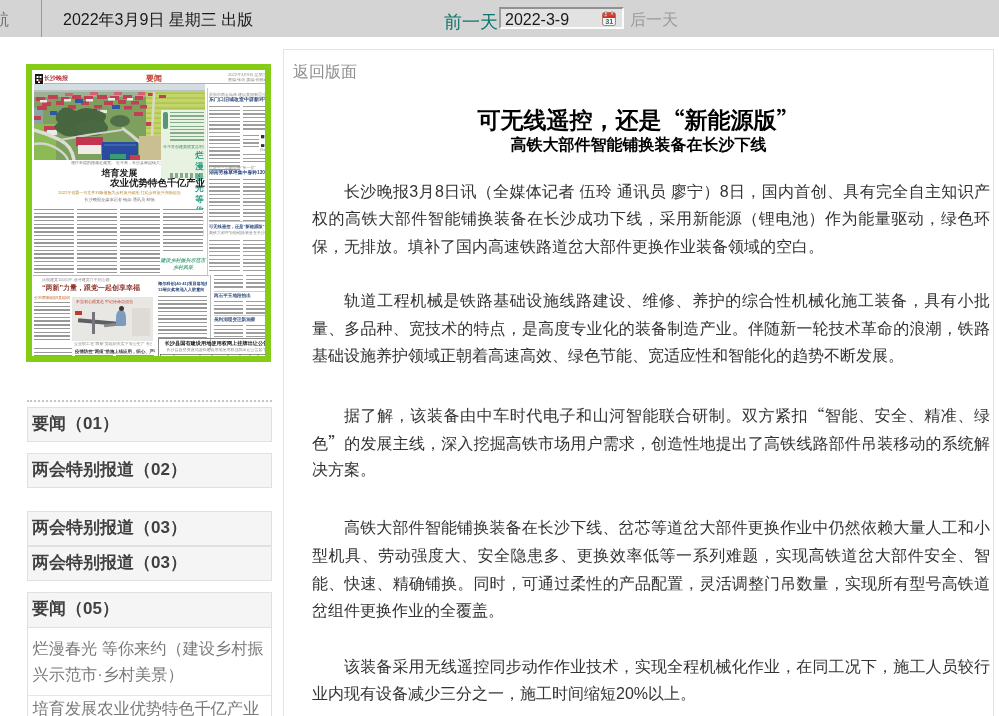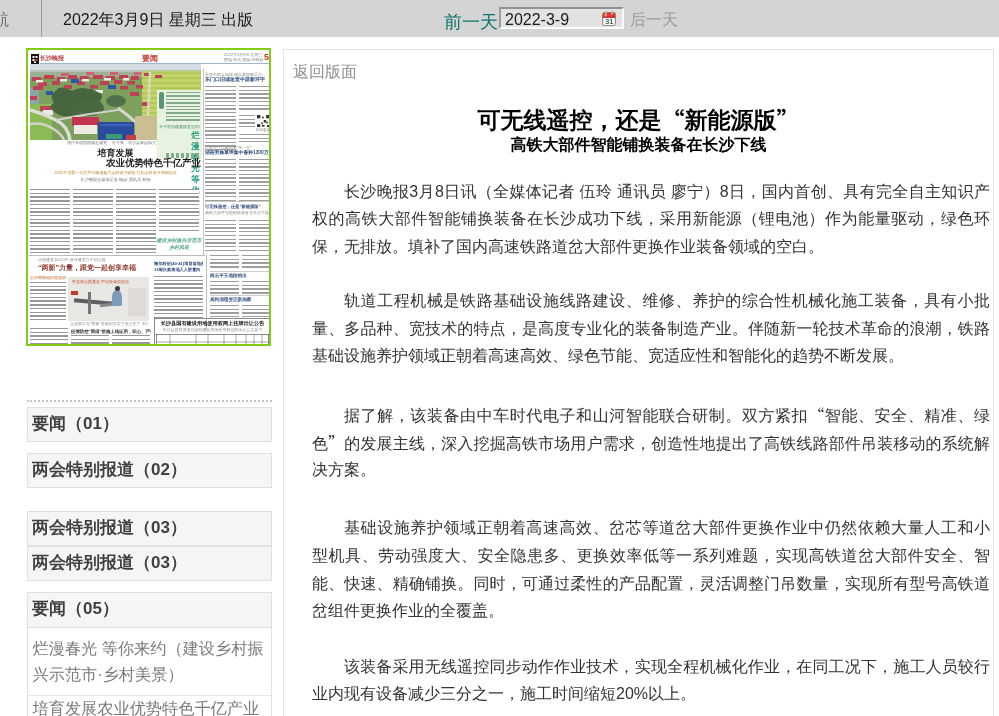--- a/index.html
+++ b/index.html
@@ -23,21 +23,21 @@
 #back{position:absolute;left:9px;top:12px;font-size:16px;color:#8f8f8f;}
 #title{position:absolute;left:0;top:50.5px;width:100%;text-align:center;font-size:23px;font-weight:bold;color:#000;}
 #subtitle{position:absolute;left:0;top:85px;width:100%;text-align:center;font-size:16px;font-weight:bold;color:#000;}
 .para{position:absolute;left:28px;width:678px;font-size:16px;color:#333;}
 .q{font-family:"Noto Sans SC",sans-serif;}
 .ln{height:27.8px;line-height:27.8px;text-align:justify;text-align-last:justify;white-space:nowrap;}
 .lnl{height:27.8px;line-height:27.8px;text-align:left;}
 .ind{padding-left:32px;}
 
 
-#thumb{position:absolute;left:26px;top:48px;width:245px;height:298px;border:2px solid #84cc16;background:#fff;overflow:hidden;}
+#thumb{position:absolute;left:26px;top:64px;width:245px;height:298px;border:6px solid #84cc16;background:#fff;overflow:hidden;}
 #thumb *{position:absolute;}
 .tcol{background:repeating-linear-gradient(to bottom,#989898 0,#989898 1.4px,#fff 1.4px,#fff 3.7px);}
 .tcolg{background:repeating-linear-gradient(to bottom,#9e9e9e 0,#9e9e9e 1.4px,#fff 1.4px,#fff 3.7px);}
 .hblue{color:#2c4a7c;font-weight:bold;font-size:4.6px;line-height:5.4px;letter-spacing:0;}
 .thin{font-size:4px;color:#8a8a8a;line-height:4.6px;white-space:nowrap;overflow:hidden;}
 #dash{position:absolute;left:27px;top:400px;width:245px;height:0;border-top:2px dotted #c4c4c4;}
 </style>
 </head>
 <body>
 <div id="topbar">
@@ -297,21 +297,21 @@
     <div class="ln ind">轨道工程机械是铁路基础设施线路建设、维修、养护的综合性机械化施工装备，具有小批</div>
     <div class="ln">量、多品种、宽技术的特点，是高度专业化的装备制造产业。伴随新一轮技术革命的浪潮，铁路</div>
     <div class="lnl">基础设施养护领域正朝着高速高效、绿色节能、宽适应性和智能化的趋势不断发展。</div>
   </div>
   <div class="para" style="top:350.8px;">
     <div class="ln ind">据了解，该装备由中车时代电子和山河智能联合研制。双方紧扣<span class="q">“</span>智能、安全、精准、绿</div>
     <div class="ln">色<span class="q">”</span>的发展主线，深入挖掘高铁市场用户需求，创造性地提出了高铁线路部件吊装移动的系统解</div>
     <div class="lnl">决方案。</div>
   </div>
   <div class="para" style="top:464px;">
-    <div class="ln ind">基础设施养护领域正朝着高速高效、岔芯等道岔大部件更换作业中仍然依赖大量人工和小</div>
+    <div class="ln ind">高铁大部件智能铺换装备在长沙下线、岔芯等道岔大部件更换作业中仍然依赖大量人工和小</div>
     <div class="ln">型机具、劳动强度大、安全隐患多、更换效率低等一系列难题，实现高铁道岔大部件安全、智</div>
     <div class="ln">能、快速、精确铺换。同时，可通过柔性的产品配置，灵活调整门吊数量，实现所有型号高铁道</div>
     <div class="lnl">岔组件更换作业的全覆盖。</div>
   </div>
   <div class="para" style="top:602.6px;">
     <div class="ln ind">该装备采用无线遥控同步动作作业技术，实现全程机械化作业，在同工况下，施工人员较行</div>
     <div class="lnl">业内现有设备减少三分之一，施工时间缩短20%以上。</div>
   </div>
 </div>
 

